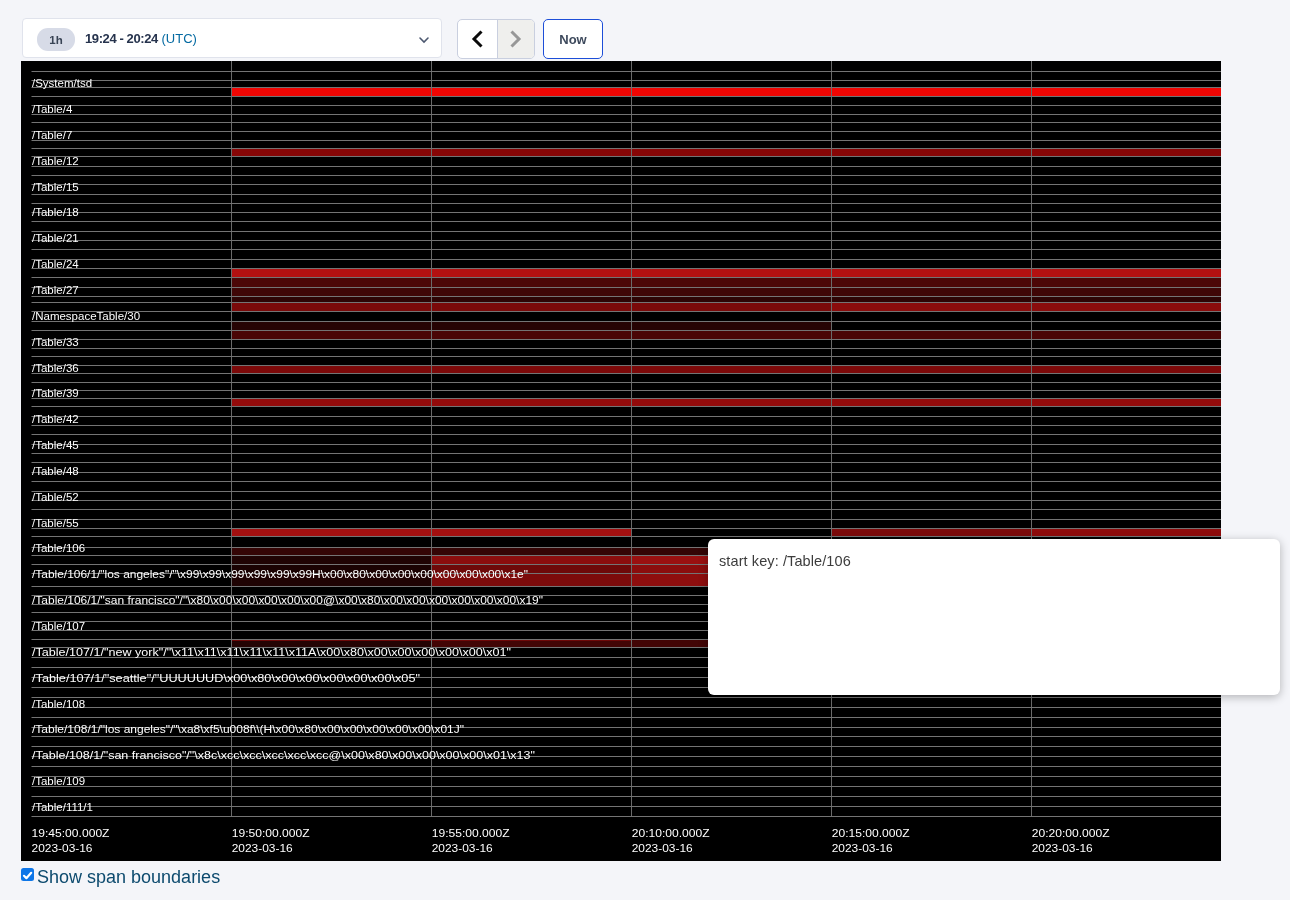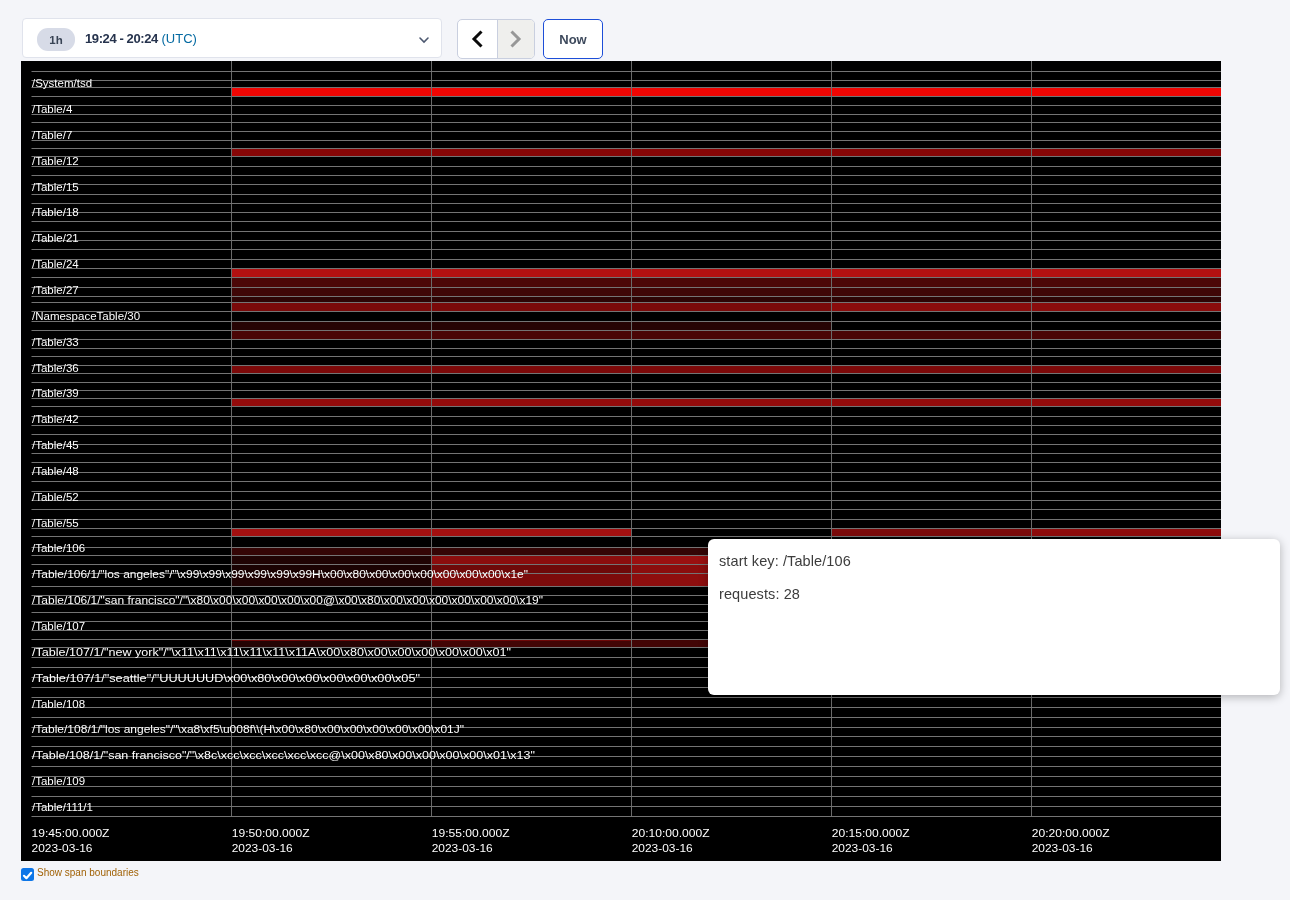--- a/index.html
+++ b/index.html
@@ -104,20 +104,19 @@
 <text x="610.7" y="791.5" textLength="61" lengthAdjust="spacingAndGlyphs">2023-03-16</text>
 <text x="810.7" y="776.5" textLength="78" lengthAdjust="spacingAndGlyphs">20:15:00.000Z</text>
 <text x="810.7" y="791.5" textLength="61" lengthAdjust="spacingAndGlyphs">2023-03-16</text>
 <text x="1010.7" y="776.5" textLength="78" lengthAdjust="spacingAndGlyphs">20:20:00.000Z</text>
 <text x="1010.7" y="791.5" textLength="61" lengthAdjust="spacingAndGlyphs">2023-03-16</text>
 </g>
 </svg>
 
 <div class="abs" style="left:708px;top:539px;width:572px;height:156px;background:#fff;border-radius:6px;box-shadow:0 2px 10px rgba(0,0,0,0.28);box-sizing:border-box;padding:6px 0 15px 11px;font-size:14.5px;color:#3c3c3c;line-height:33.4px;letter-spacing:0.1px;white-space:nowrap">
 <div>start key: /Table/106</div>
-<div>requests: 28</div>
 </div>
 
 <div class="abs" style="left:21px;top:868px;width:13px;height:13px;background:#0d76e8;border-radius:2.5px">
   <svg width="13" height="13" viewBox="0 0 13 13">
       <path d="M3 6.8l2.4 2.4 4.8-5.4" stroke="#fff" stroke-width="2.2" fill="none" stroke-linecap="round" stroke-linejoin="round"></path>
     </svg>
 </div>
-<div class="abs" style="left:37px;top:867px;font-size:10px;color:#a16207">Show span boundaries</div>
+<div class="abs" style="left:37px;top:867px;font-size:18px;color:#0c4a6e">Show span boundaries</div>
 </body></html>

